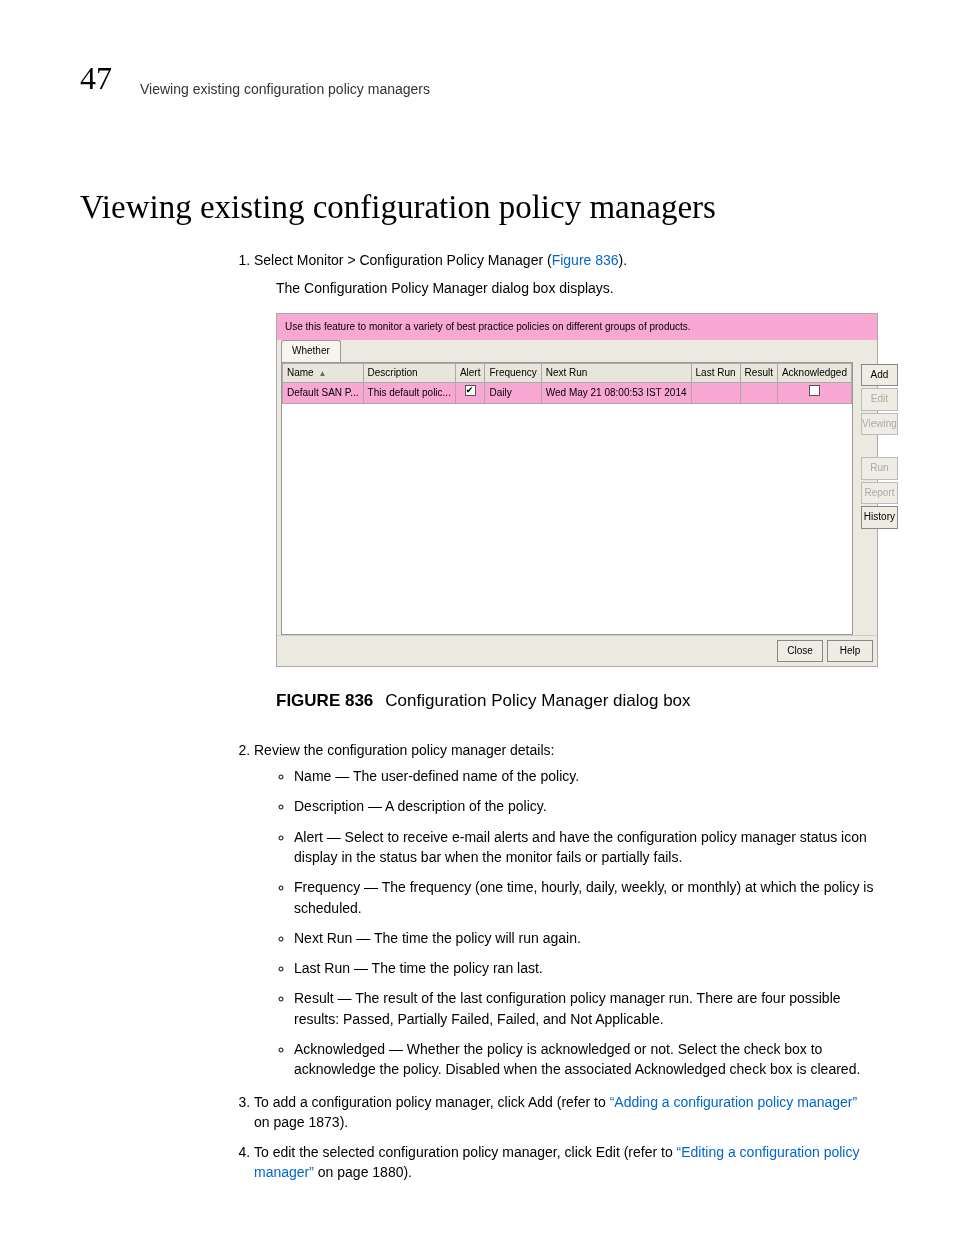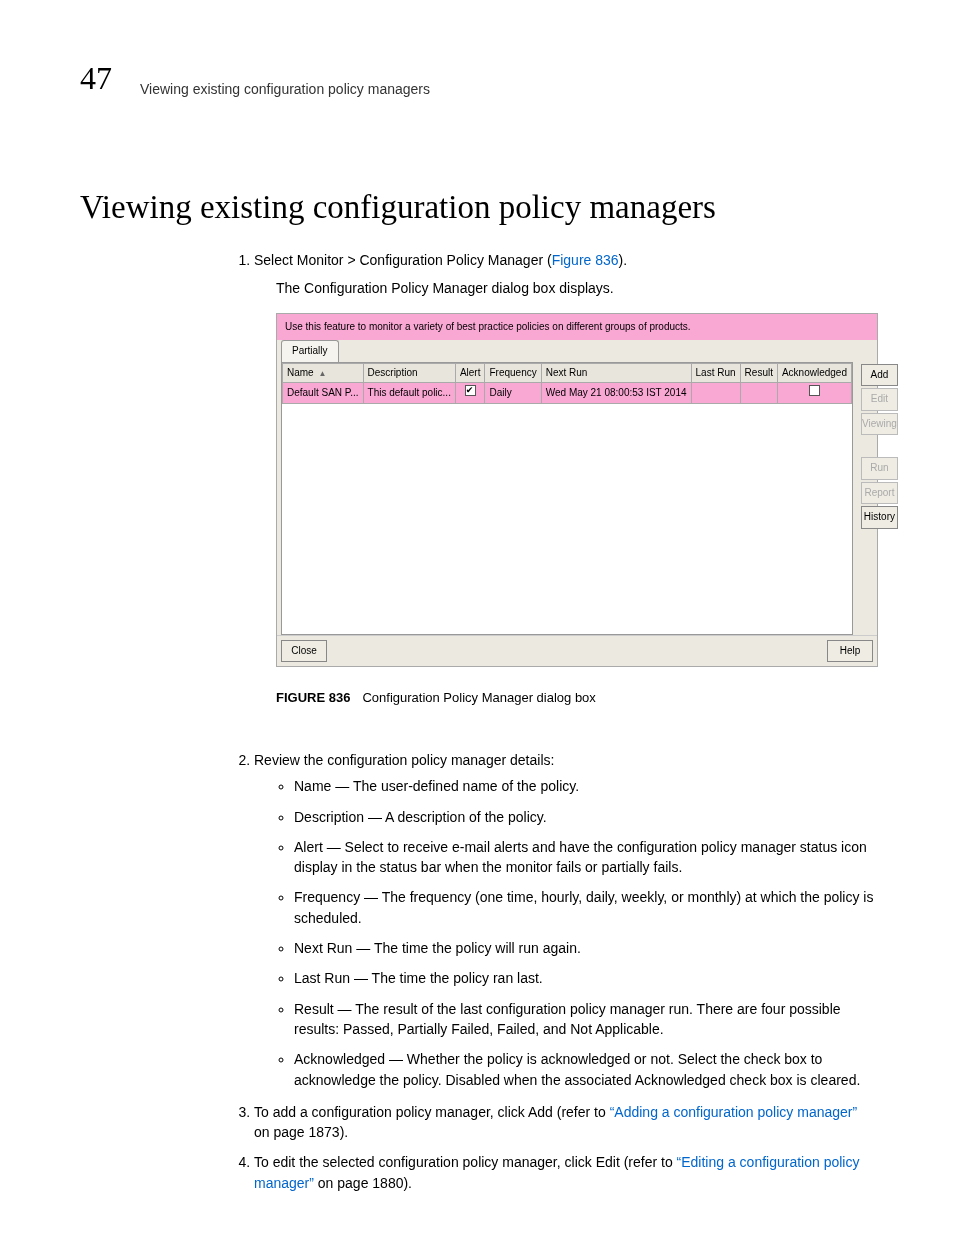--- a/index.html
+++ b/index.html
@@ -8,21 +8,21 @@
   .chapter-num{font-family:"Times New Roman",serif;font-size:32px;font-weight:400}
   .running-title{font-size:14px;color:#333}
   h1.title{font-family:"Times New Roman",serif;font-weight:400;font-size:33px;margin:0 0 24px 0}
   .body{margin-left:150px}
   p{font-size:14px;line-height:1.45;margin:0 0 14px 0}
   ol.steps{list-style:decimal;padding-left:24px;margin:0;font-size:14px}
   ol.steps>li{margin-bottom:10px;line-height:1.45}
   .sub{margin:8px 0 14px 22px;font-size:14px;line-height:1.45}
   .bold{font-weight:400}
   a.link{color:#0066cc;text-decoration:none}
-  .figure-caption{font-size:13px;margin:22px 0 42px 22px}
+  .figure-caption{font-size:17px;margin:22px 0 26px 22px}
   .figure-caption .figlabel{font-weight:700;margin-right:12px}
   ul.bullets{margin:6px 0 12px 22px;padding-left:18px}
   ul.bullets li{font-size:14px;line-height:1.45;margin-bottom:10px}
 
   
   .figure{margin:14px 0 0 22px;border:1px solid #aaa;width:600px;font-family:Tahoma,Arial,sans-serif;font-size:10px;color:#000;background:#ece9e0}
   .figure-hint{padding:6px 8px;background:#f9a8d4;font-size:10px}
   .tabbar{display:flex;background:#ece9e0;padding:0 4px}
   .tab{padding:3px 10px;border:1px solid #999;border-bottom:none;border-radius:3px 3px 0 0;background:#f6f4ee;margin-right:4px}
   .grid{background:#f9a8d4;border:1px solid #999;margin:0 4px}
@@ -33,21 +33,21 @@
   .sort-icon{font-size:8px;color:#666;margin-left:2px}
   .ck{display:inline-block;width:11px;height:11px;border:1px solid #555;background:#fff;position:relative;box-sizing:border-box}
   .ck.checked::after{content:"✔";position:absolute;top:-2px;left:0;font-size:9px}
   .grid-body{height:230px;background:#fff}
   .figure-main{display:flex}
   .btn-col{width:52px;padding:2px 4px;display:flex;flex-direction:column;gap:2px}
   .btn{border:1px solid #888;background:#efece3;padding:3px 0;font-size:10px;text-align:center}
   .btn.disabled{color:#aaa;border-color:#bbb}
   .btn-gap{height:18px}
   .grid-wrap{flex:1}
-  .footer-row{display:flex;justify-content:space-between;gap:4px;padding:4px;border-top:1px solid #ccc;background:#ece9e0}
+  .footer-row{display:flex;justify-content:flex-end;gap:4px;padding:4px;border-top:1px solid #ccc;background:#ece9e0}
   .footer-row .btn{width:44px}
 </style>
 </head>
 <body>
 
 <div class="page">
   <div class="running-head">
     <span class="chapter-num">47</span>
     <span class="running-title">Viewing existing configuration policy managers</span>
   </div>
@@ -60,21 +60,21 @@
       <li>
         <span>Select </span><span class="bold">Monitor &gt; Configuration Policy Manager</span><span> (</span><a class="link" href="#">Figure 836</a><span>).</span>
         <div class="sub">
           <span>The </span><span class="bold">Configuration Policy Manager</span><span> dialog box displays.</span>
         </div>
 
         
         <div class="figure">
           <div class="figure-hint">Use this feature to monitor a variety of best practice policies on different groups of products.</div>
           <div class="tabbar">
-            <div class="tab">Partially</div>
+            <div class="tab">Whether</div>
           </div>
           <div class="figure-main">
             <div class="grid-wrap">
               <div class="grid">
                 <table>
                   <thead>
                     <tr>
                       <th class="sorted"><span>Name </span><span class="sort-icon">▲</span></th>
                       <th>Description</th>
                       <th>Alert</th>

